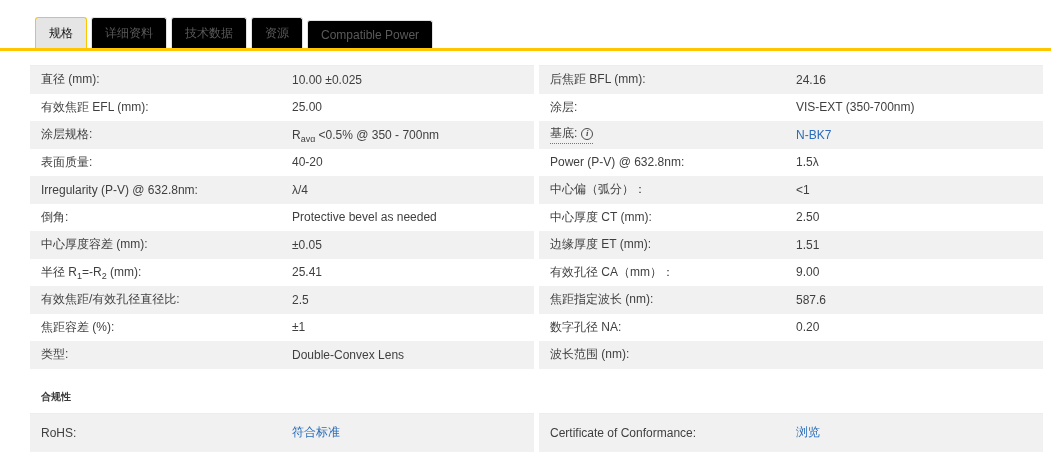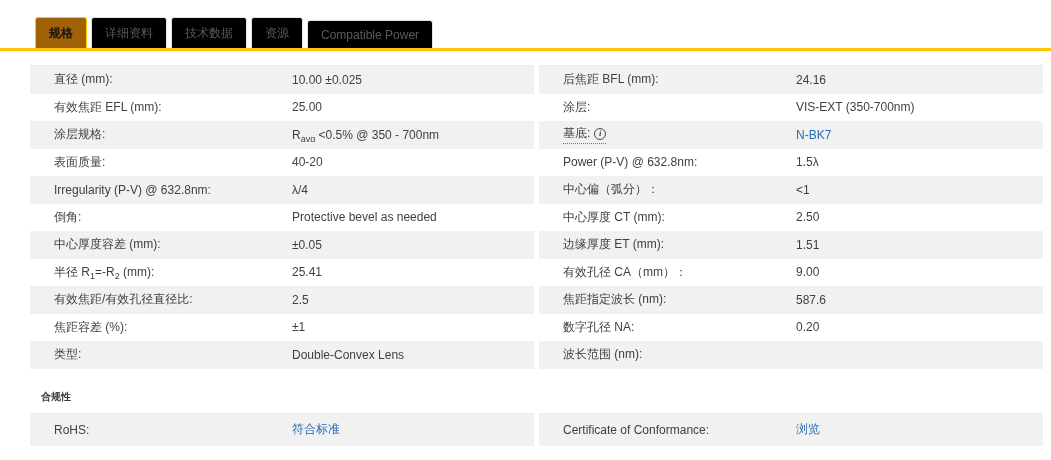--- a/index.html
+++ b/index.html
@@ -24,44 +24,44 @@
     margin-right: 4px;
     color: #5a5a5a;
     background: #000000;
     border: 1px solid #e2e2e2;
     border-bottom: none;
     border-radius: 3px 3px 0 0;
     cursor: pointer;
     white-space: nowrap;
   }
   .tab.active {
-    background: #a16207;
+    background: #e5e5e5;
     border-color: #ffc600;
     color: #151515;
-    font-weight: 700;
+    font-weight: 400;
   }
   .accent-line {
     width: 100%;
     height: 3px;
     background: #ffc600;
   }
 
   
   .content { margin: 14px 8px 0 30px; }
   .tables { display: flex; gap: 5px; }
   .spec-table { flex: 1 1 0; border-top: 1px solid #ededed; }
   .row {
     display: flex;
     align-items: center;
     height: 27.5px;
     font-size: 12px;
   }
   .row.alt, .spec-table .row:nth-child(odd) { background: #f1f1f1; }
   .cell { overflow: hidden; white-space: nowrap; }
-  .cell.label { width: 262px; padding-left: 24px; flex: none; }
+  .cell.label { width: 262px; padding-left: 11px; flex: none; }
   .right-tbl .cell.label { width: 257px; }
   .cell.value { flex: 1; }
   sub { font-size: 9px; line-height: 0; }
 
   .link {
     color: #2a6cb8;
     text-decoration: none;
     cursor: pointer;
   }
 
@@ -89,21 +89,21 @@
   }
   .info-icon::after { content: "i"; }
 
   
   .compliance-heading {
     font-size: 10px;
     font-weight: 600;
     color: #3a3a3a;
     margin: 21px 0 9px 11px;
   }
-  .compliance .row { background: #f1f1f1; height: 32px; }
+  .compliance .row { background: #f1f1f1; height: 38px; }
 </style>
 </head>
 <body>
 
 <div class="tabbar">
   <div class="tab active">规格</div>
   <div class="tab">详细资料</div>
   <div class="tab">技术数据</div>
   <div class="tab">资源</div>
   <div class="tab">Compatible Power</div>

